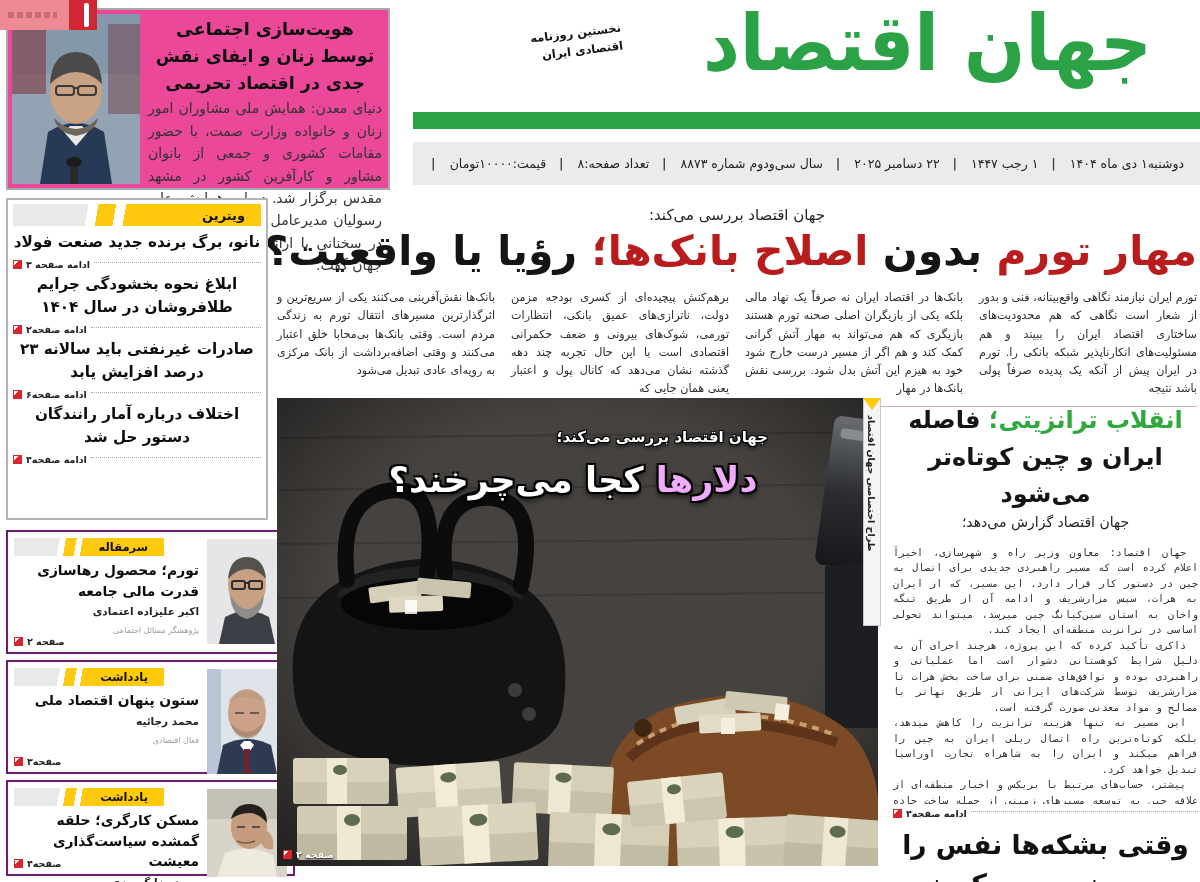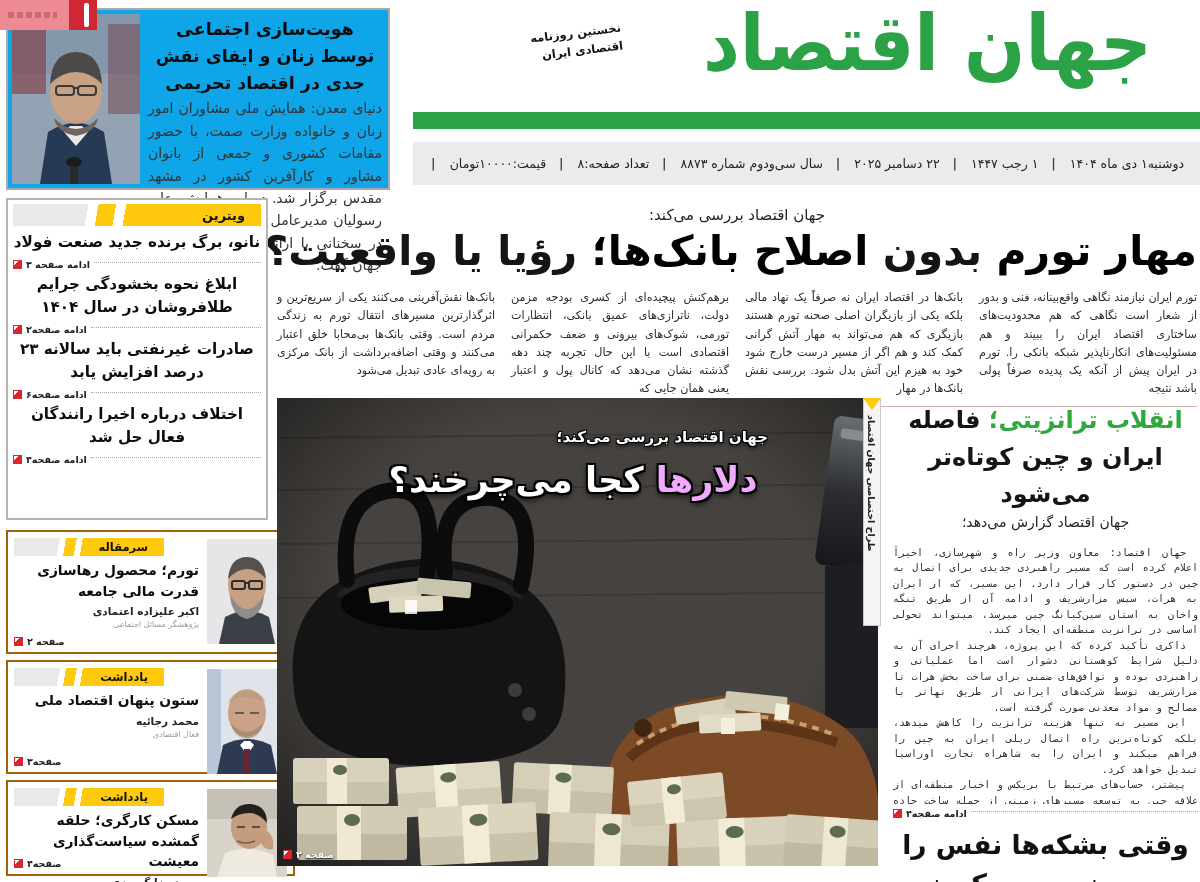--- a/index.html
+++ b/index.html
@@ -11,21 +11,21 @@
   .abs { position:absolute; }
 
   
   #corner-logo { left:0; top:0; width:97px; height:30px;
     background:linear-gradient(to left, #cf2733 0 29%, #ee8a94 29% 100%); z-index:5;}
   #corner-logo .stroke { position:absolute; right:8px; top:3px; bottom:3px; width:5px; background:#fff; border-radius:2px;}
   #corner-logo .dots { position:absolute; left:8px; right:40px; top:12px; height:6px;
     background:repeating-linear-gradient(to right,#c96b76 0 6px,#ee8a94 6px 9px);}
 
   
-  #tl-box { left:6px; top:8px; width:384px; height:182px; border:2px solid #a9a9a9; background:#0ea5e9; }
+  #tl-box { left:6px; top:8px; width:384px; height:182px; border:2px solid #a9a9a9; background:#ec4899; }
   #tl-photo { position:absolute; left:4px; top:4px; width:128px; height:170px; }
   #tl-text { position:absolute; right:6px; left:140px; top:6px; bottom:4px; }
   #tl-headline { font-size:17.5px; font-weight:bold; line-height:1.55; text-align:center; color:#0d0d0d;}
   #tl-body { margin-top:0; font-size:14px; line-height:1.6; text-align:justify; color:#333;}
 
   
   #masthead { left:413px; top:0; width:787px; height:190px; }
   #logo-text { position:absolute; right:48px; top:-2px; font-size:72px; font-weight:bold;
     color:#2aa245; letter-spacing:-3px; transform:scaleY(1.08); transform-origin:top; white-space:nowrap;}
   #tagline { position:absolute; left:118px; top:24px; text-align:right; font-size:11.5px; font-weight:bold;
@@ -34,21 +34,21 @@
   #date-bar { position:absolute; left:0; right:0; top:142px; height:43px; background:#ebebeb;
     display:flex; align-items:center; justify-content:space-between; padding:0 16px;
     font-size:12.5px; color:#222; }
   #date-bar span { white-space:nowrap; }
   #date-bar span::after { content:"|"; color:#444; padding-right:14px; padding-left:2px; font-weight:bold;}
 
   
   #lead { left:277px; top:198px; width:920px; height:196px; }
   #lead-kicker { text-align:center; font-size:15px; color:#222; padding-top:8px;}
   #lead-headline { text-align:center; font-size:41px; font-weight:bold; line-height:1.25; margin-top:2px; white-space:nowrap;}
-  .red { color:#000000; } .blk { color:#151515; } .grn { color:#2fa83d; }
+  .red { color:#b91c1c; } .blk { color:#151515; } .grn { color:#2fa83d; }
   #lead-cols { display:flex; gap:16px; margin-top:12px; }
   .lead-col { flex:1; font-size:11.2px; line-height:1.62; text-align:justify; color:#2b2b2b; }
 
   
   .cont-row { display:flex; align-items:center; gap:4px; direction:ltr; margin-top:4px;}
   .cont-icon { width:9px; height:9px; flex:0 0 9px;
     background:linear-gradient(135deg,#fff 0 30%, #d9262c 30%); border:1px solid #d9262c;}
   .cont-label { font-size:9.5px; font-weight:bold; color:#222; direction:rtl; white-space:nowrap;}
   .cont-line { flex:1; border-bottom:1px solid #cdb2b2; height:0; margin-bottom:3px;}
   .dotted .cont-line { border-bottom:1px dotted #a8a8a8; }
@@ -56,28 +56,28 @@
   
   #showcase { left:6px; top:198px; width:262px; height:322px; border:2px solid #b5b5b5; background:#fff; padding:0 5px;}
   .bar { height:22px; margin:4px 0 2px 0;
     background:linear-gradient(100deg,#e9e9e9 0 30%, #fff 30% 34%, #ffc90d 34% 41%, #fff 41% 45%, #ffc90d 45% 100%);
     display:flex; align-items:center; justify-content:flex-start; padding-right:16px;
     font-size:13px; font-weight:bold; color:#111;}
   .sc-item { padding-top:3px; }
   .sc-headline { text-align:center; font-size:15.2px; font-weight:bold; line-height:1.55; color:#0d0d0d;}
 
   
-  .card { left:6px; width:289px; border:2px solid #a16207; background:#fff; }
+  .card { left:6px; width:289px; border:2px solid #701a75; background:#fff; }
   #card-0 { top:530px; height:124px; } #card-1 { top:660px; height:114px; } #card-2 { top:780px; height:96px; }
   .card .bar { position:absolute; left:6px; top:6px; width:150px; height:18px; font-size:11.5px; margin:0;}
   .card-photo { position:absolute; right:6px; top:7px; width:80px; }
   .card-content { position:absolute; right:94px; left:8px; top:28px; }
   .card-headline { font-size:13.8px; font-weight:bold; line-height:1.5; color:#0d0d0d; text-align:right;}
   .card-author { font-size:10.5px; font-weight:bold; margin-top:4px; color:#222;}
-  .card-role { font-size:8px; color:#999; margin-top:3px;}
+  .card-role { font-size:8px; color:#999; margin-top:9px;}
   .card-page { position:absolute; left:6px; bottom:5px; }
 
   
   #feature { left:277px; top:398px; width:601px; height:468px; overflow:hidden; background:#3c3a38;}
   #feature-kicker { position:absolute; right:110px; top:30px; font-size:15px; font-weight:bold; color:#fff;
     text-shadow:1px 1px 0 #000, -1px -1px 0 #000, 1px -1px 0 #000, -1px 1px 0 #000, 0 2px 4px #000;}
   #feature-headline { position:absolute; right:70px; top:62px; width:470px; text-align:center;
     font-size:35px; font-weight:bold; color:#fff;
     text-shadow:2px 2px 0 #000, -2px 2px 0 #000, 2px -2px 0 #000, -2px -2px 0 #000, 0 3px 6px rgba(0,0,0,.9);}
   #feature-headline .red { color:#f0abfc; }
@@ -191,21 +191,21 @@
   </div>
   <div class="sc-item">
     <div class="sc-headline">صادرات غیرنفتی باید سالانه ۲۳ درصد افزایش یابد</div>
     <div class="cont-row dotted">
       <span class="cont-icon"></span>
       <span class="cont-label">ادامه صفحه۶</span>
       <span class="cont-line"></span>
     </div>
   </div>
   <div class="sc-item">
-    <div class="sc-headline">اختلاف درباره اخیرا رانندگان فعال حل شد</div>
+    <div class="sc-headline">اختلاف درباره آمار رانندگان دستور حل شد</div>
     <div class="cont-row dotted">
       <span class="cont-icon"></span>
       <span class="cont-label">ادامه صفحه۴</span>
       <span class="cont-line"></span>
     </div>
   </div>
 </div>
 
 <div id="card-0" class="card abs">
   <div class="bar">

